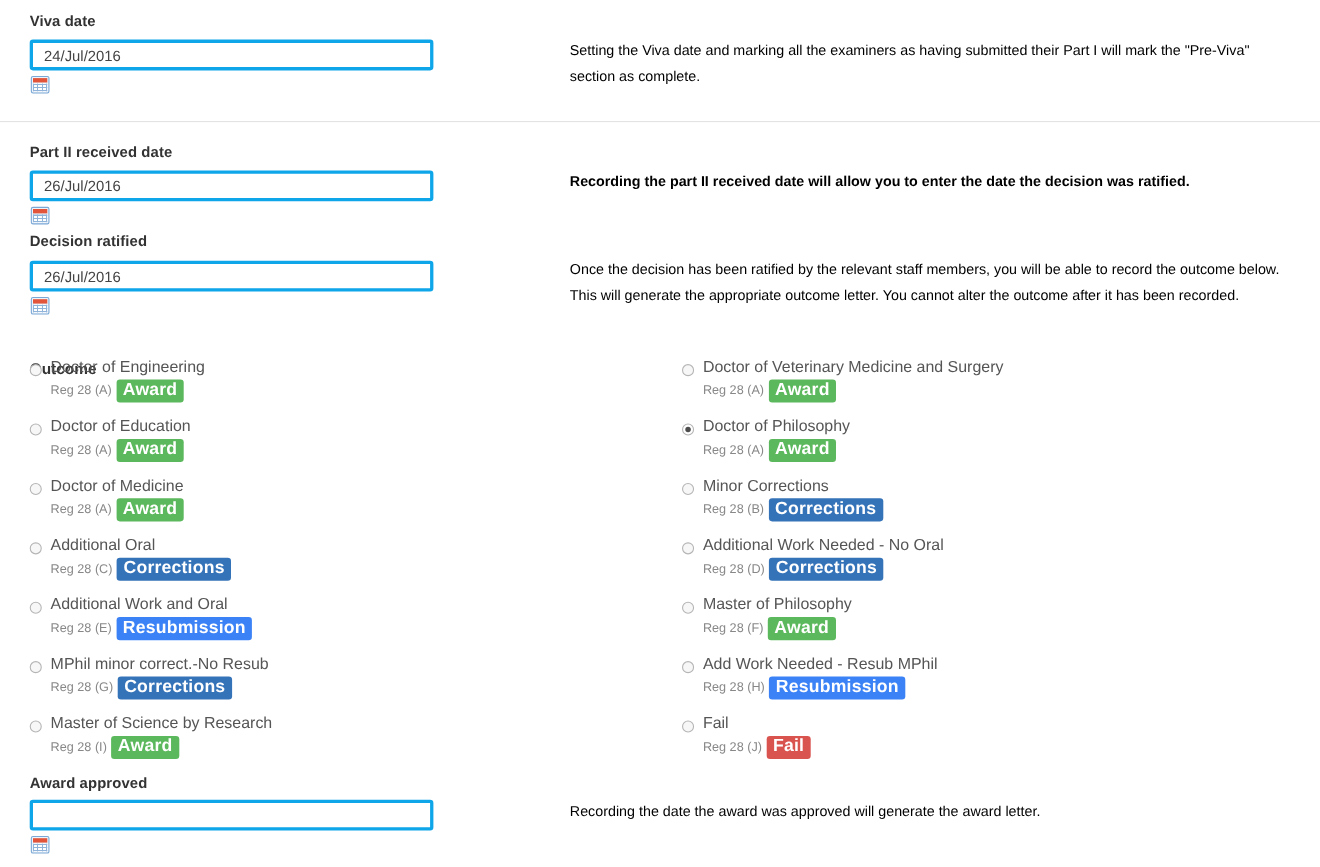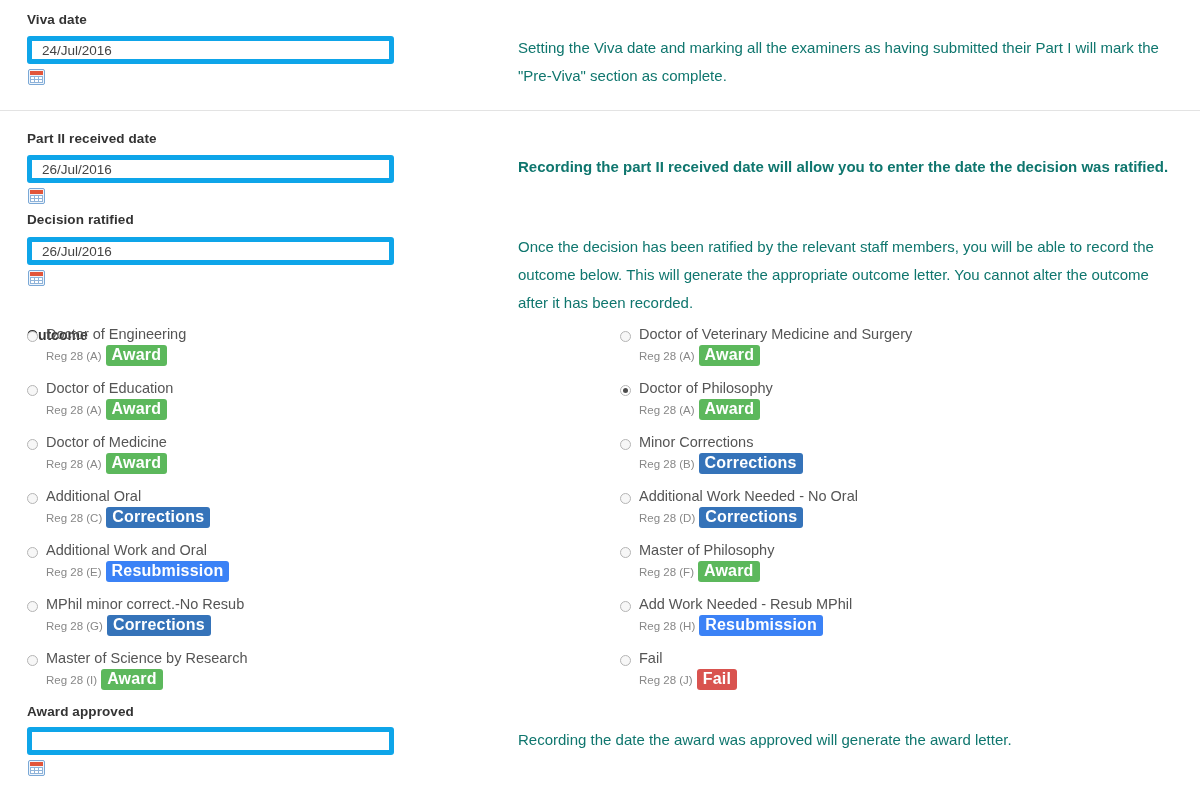--- a/index.html
+++ b/index.html
@@ -33,21 +33,21 @@
     font-weight: bold;
     color: #333333;
     letter-spacing: .1px;
   }
 
   .text-input {
     box-sizing: border-box;
     width: 367px;
     height: 28px;
     padding: 3px 10px;
-    border: 5px solid #0ea5e9;
+    border: 3px solid #0ea5e9;
     border-radius: 3px;
     background: #ffffff;
     font-family: "Liberation Sans", sans-serif;
     font-size: 13.5px;
     color: #444444;
     outline: none;
   }
   .text-input::placeholder { color: #bbbbbb; }
 
   
@@ -72,23 +72,23 @@
   .cal-btn .cal-grid {
     position: absolute;
     left: 1px; right: 1px; top: 6px; bottom: 1px;
     background:
       repeating-linear-gradient(to right, #8fb3d9 0 1px, transparent 1px 4px),
       repeating-linear-gradient(to bottom, #8fb3d9 0 1px, transparent 1px 3px),
       #ffffff;
   }
 
   .help-text {
-    font-size: 15px;
+    font-size: 13px;
     line-height: 1.85;
-    color: #0f766e;
+    color: #000000;
   }
 
   
   .outcome-title {
     font-size: 14px;
     font-weight: bold;
     color: #333333;
   }
 
   .outcome-col { position: absolute; }

